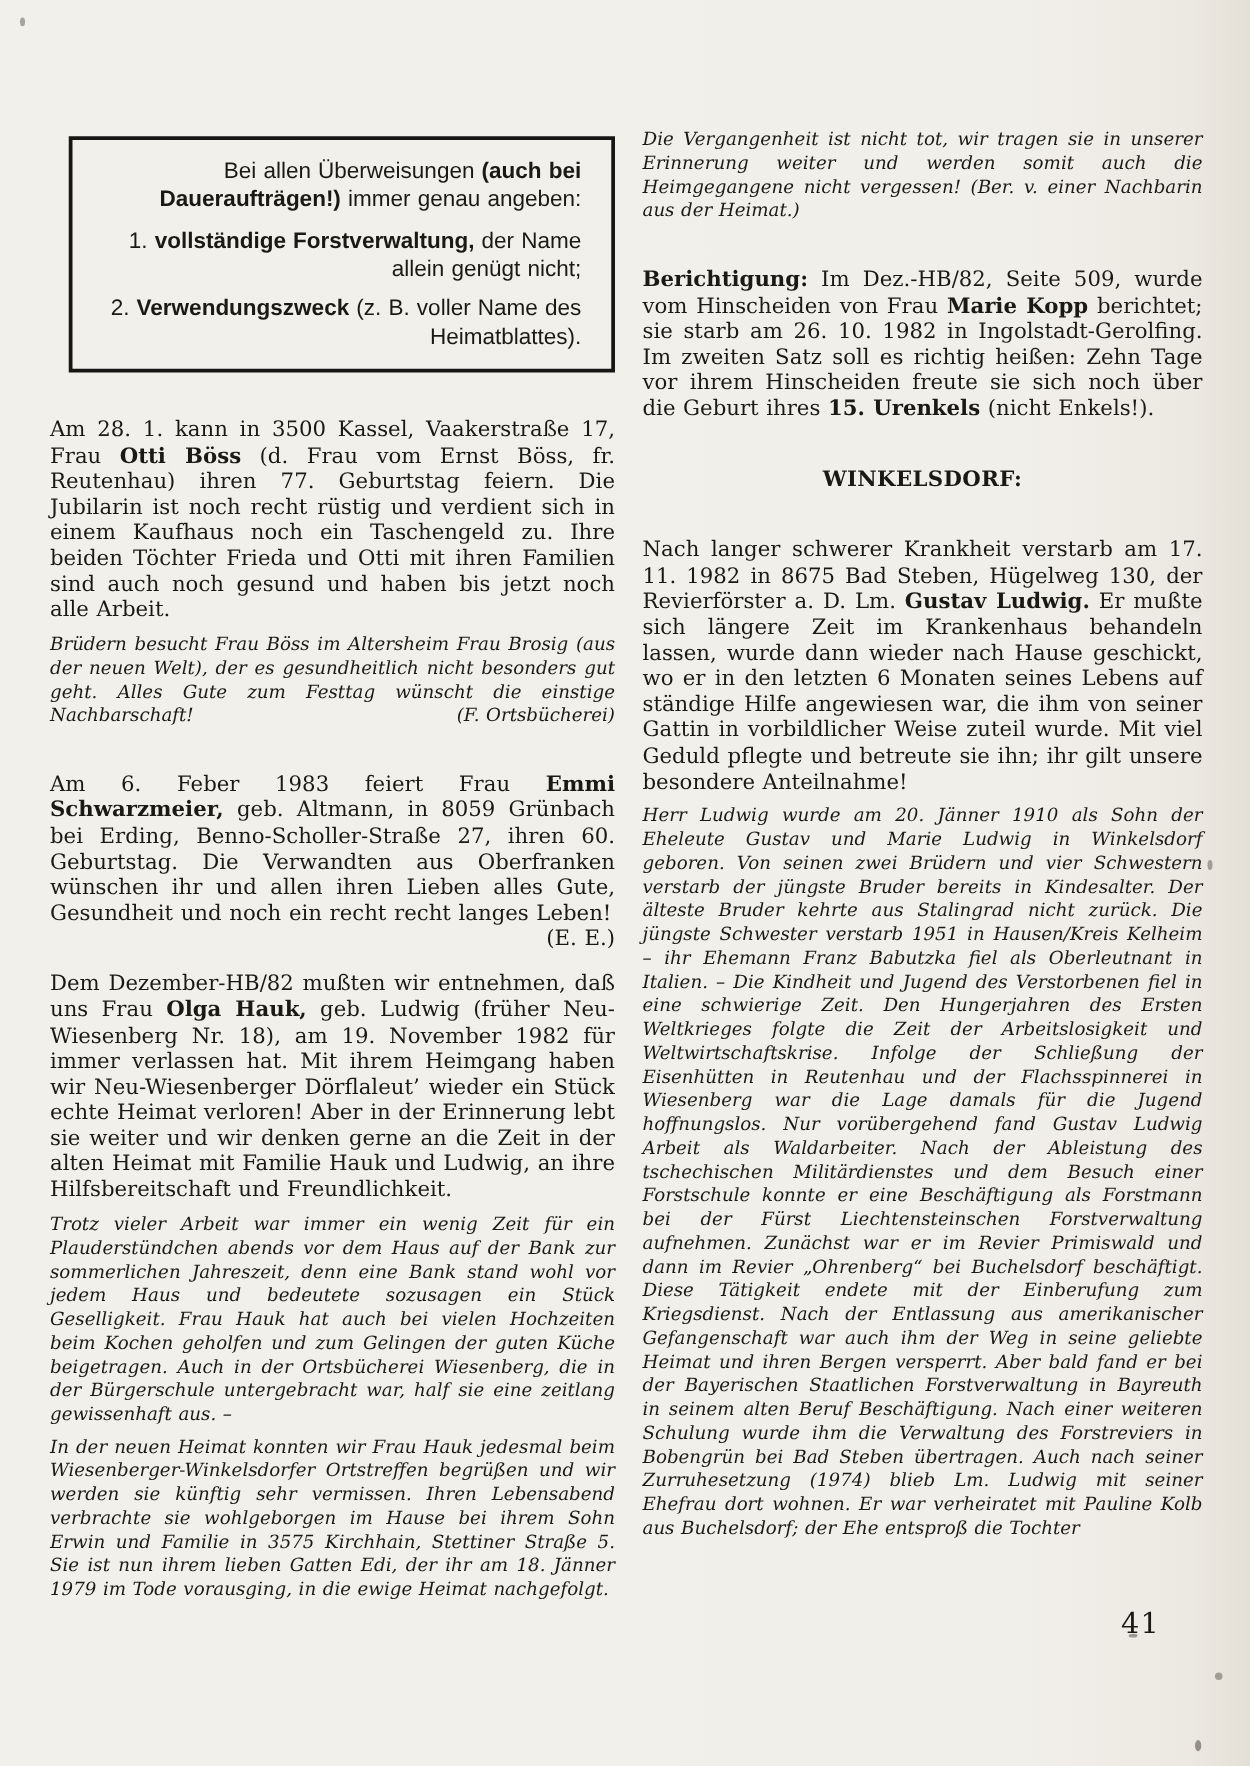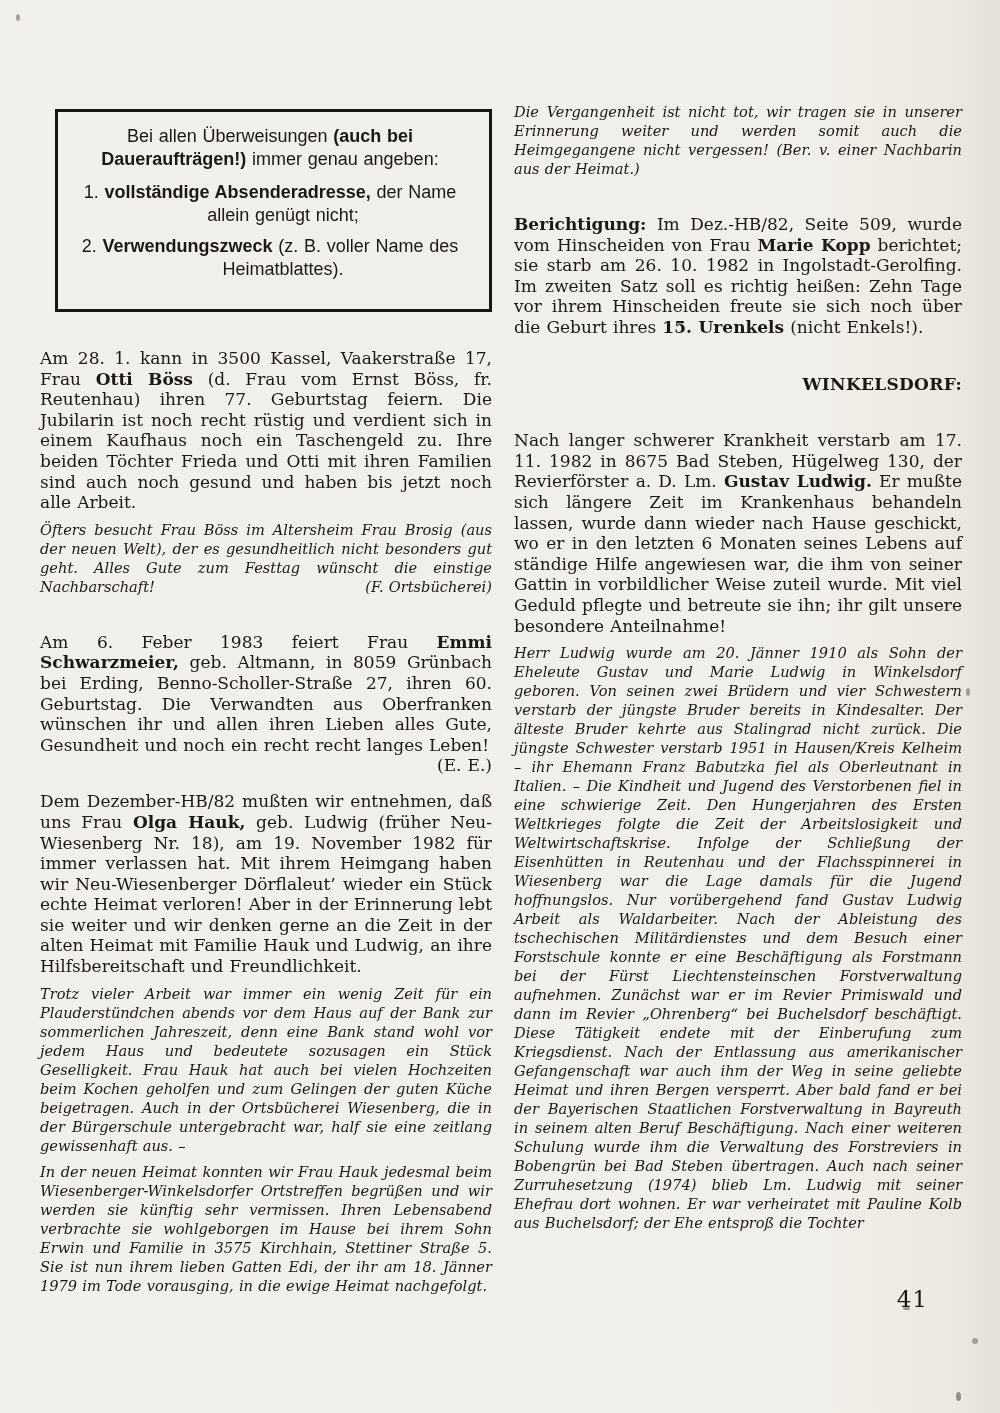--- a/index.html
+++ b/index.html
@@ -27,35 +27,35 @@
     hyphens: auto;
     -webkit-hyphens: auto;
     word-spacing: 0.04em;
   }
   .para.large { font-size: 17px;   line-height: 20.6px; margin-top: 36px; }
   .para.small { font-size: 14.6px; line-height: 19px; font-style: italic;   }
   .bold   { font-weight: bold; }
   .credit { float: right; padding-left: 12px; }
   .heading {
     font-weight: bold; font-size: 18.5px;
-    margin: 22px 0 10px 0; text-align: right;
+    margin: 22px 0 10px 0; text-align: center;
     letter-spacing: 0.3px;
   }
 
   .notice-box {
     border: 3px solid #181614;
     margin: 9px 0 19px 15px;
     padding: 13px 24px 15px 17px;
     font-family: "Liberation Sans", sans-serif;
   }
-  .notice-box .para { text-align: center; hyphens: manual; }
+  .notice-box .para { text-align: right; hyphens: manual; }
   .notice-box .box-intro { font-size: 18px; line-height: 22.5px; margin: 0 0 11px 0; }
   .notice-box .box-item  { font-size: 18px; line-height: 22.5px; margin: 0 0 9px 0;
                            padding-left: 26px; text-indent: -26px; }
-  .notice-box .box-item:last-child { margin-bottom: 14px; }
+  .notice-box .box-item:last-child { margin-bottom: 0; }
 
   .page-number {
     position: absolute; top: 1286px; right: 72px;
     font-size: 23px; letter-spacing: 1px;
   }
 
   .speck { position: absolute; background: #4a463f; border-radius: 50%; opacity: .45; }
   .sp1 { left: 966px; top: 688px;  width: 4px; height: 8px; }
   .sp2 { left: 972px; top: 1338px; width: 6px; height: 6px; }
   .sp3 { left: 956px; top: 1392px; width: 5px; height: 9px; opacity:.55; }
@@ -63,26 +63,26 @@
   .sp5 { left: 903px; top: 1307px; width: 7px; height: 3px; opacity:.5; }
 </style>
 </head>
 <body>
 
 <div class="page">
   <div class="columns">
     <div class="col-left">
       <div class="notice-box">
           <p class="para large box-intro"><span>Bei allen Überweisungen </span><span class="bold">(auch bei Daueraufträgen!)</span><span> immer genau angeben:</span></p>
-          <p class="para large box-item"><span>1. </span><span class="bold">vollständige Absenderadresse,</span><span> der Name allein genügt nicht;</span></p>
+          <p class="para large box-item"><span>1. </span><span class="bold">vollständige Forstverwaltung,</span><span> der Name allein genügt nicht;</span></p>
           <p class="para large box-item"><span>2. </span><span class="bold">Verwendungszweck</span><span> (z. B. voller Name des Heimatblattes).</span></p>
         </div>
       <div>
           <p class="para large"><span>Am 28. 1. kann in 3500 Kassel, Vaakerstraße 17, Frau </span><span class="bold">Otti Böss</span><span> (d. Frau vom Ernst Böss, fr. Reutenhau) ihren 77. Geburtstag feiern. Die Jubilarin ist noch recht rüstig und verdient sich in einem Kaufhaus noch ein Taschengeld zu. Ihre beiden Töchter Frieda und Otti mit ihren Familien sind auch noch gesund und haben bis jetzt noch alle Arbeit.</span></p>
-          <p class="para small"><span>Öfters besucht Frau Böss im Altersheim Frau Brosig (aus der neuen Welt), der es gesundheitlich nicht besonders gut geht. Alles Gute zum Festtag wünscht die einstige Nachbarschaft!</span><span class="credit">(F. Ortsbücherei)</span></p>
+          <p class="para small"><span>Brüdern besucht Frau Böss im Altersheim Frau Brosig (aus der neuen Welt), der es gesundheitlich nicht besonders gut geht. Alles Gute zum Festtag wünscht die einstige Nachbarschaft!</span><span class="credit">(F. Ortsbücherei)</span></p>
           <p class="para large"><span>Am 6. Feber 1983 feiert Frau </span><span class="bold">Emmi Schwarzmeier,</span><span> geb. Altmann, in 8059 Grünbach bei Erding, Benno-Scholler-Straße 27, ihren 60. Geburtstag. Die Verwandten aus Oberfranken wünschen ihr und allen ihren Lieben alles Gute, Gesundheit und noch ein recht recht langes Leben!</span><span class="credit">(E. E.)</span></p>
           <p class="para large"><span>Dem Dezember-HB/82 mußten wir entnehmen, daß uns Frau </span><span class="bold">Olga Hauk,</span><span> geb. Ludwig (früher Neu-Wiesenberg Nr. 18), am 19. November 1982 für immer verlassen hat. Mit ihrem Heimgang haben wir Neu-Wiesenberger Dörflaleut’ wieder ein Stück echte Heimat verloren! Aber in der Erinnerung lebt sie weiter und wir denken gerne an die Zeit in der alten Heimat mit Familie Hauk und Ludwig, an ihre Hilfsbereitschaft und Freundlichkeit.</span></p>
           <p class="para small"><span>Trotz vieler Arbeit war immer ein wenig Zeit für ein Plauderstündchen abends vor dem Haus auf der Bank zur sommerlichen Jahreszeit, denn eine Bank stand wohl vor jedem Haus und bedeutete sozusagen ein Stück Geselligkeit. Frau Hauk hat auch bei vielen Hochzeiten beim Kochen geholfen und zum Gelingen der guten Küche beigetragen. Auch in der Ortsbücherei Wiesenberg, die in der Bürgerschule untergebracht war, half sie eine zeitlang gewissenhaft aus. –</span></p>
           <p class="para small"><span>In der neuen Heimat konnten wir Frau Hauk jedesmal beim Wiesenberger-Winkelsdorfer Ortstreffen begrüßen und wir werden sie künftig sehr vermissen. Ihren Lebensabend verbrachte sie wohlgeborgen im Hause bei ihrem Sohn Erwin und Familie in 3575 Kirchhain, Stettiner Straße 5. Sie ist nun ihrem lieben Gatten Edi, der ihr am 18. Jänner 1979 im Tode vorausging, in die ewige Heimat nachgefolgt.</span></p>
         </div>
     </div>
     <div class="col-right">
         <p class="para small"><span>Die Vergangenheit ist nicht tot, wir tragen sie in unserer Erinnerung weiter und werden somit auch die Heimgegangene nicht vergessen! (Ber. v. einer Nachbarin aus der Heimat.)</span></p>
         <p class="para large"><span class="bold">Berichtigung:</span><span> Im Dez.-HB/82, Seite 509, wurde vom Hinscheiden von Frau </span><span class="bold">Marie Kopp</span><span> berichtet; sie starb am 26. 10. 1982 in Ingolstadt-Gerolfing. Im zweiten Satz soll es richtig heißen: Zehn Tage vor ihrem Hinscheiden freute sie sich noch über die Geburt ihres </span><span class="bold">15. Urenkels</span><span> (nicht Enkels!).</span></p>
         <p class="para large heading"><span>WINKELSDORF:</span></p>

